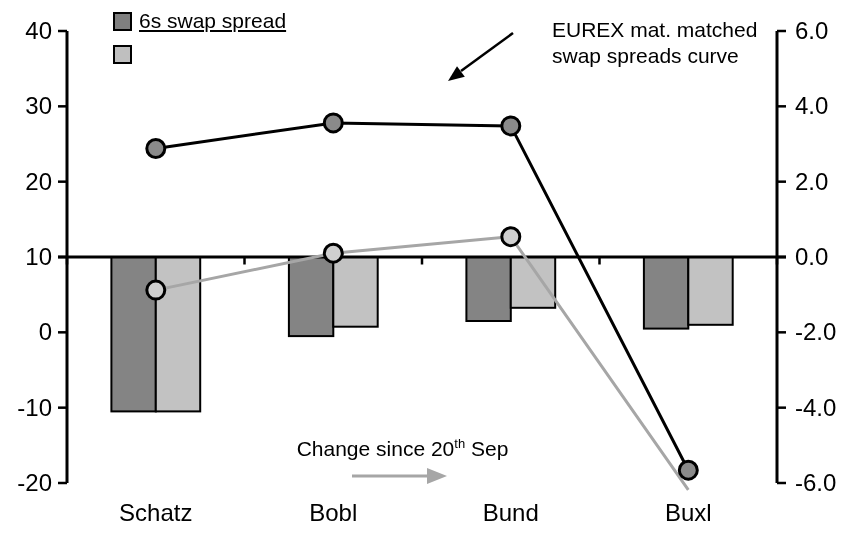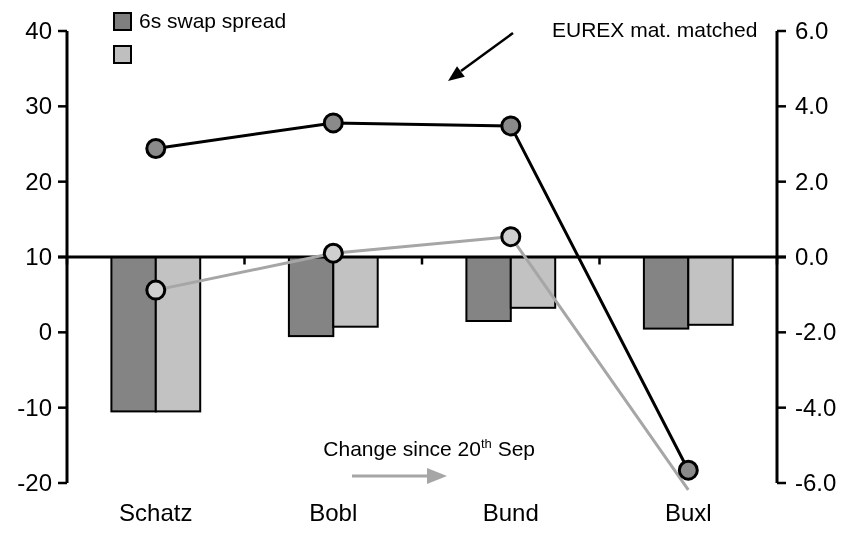--- a/index.html
+++ b/index.html
@@ -14,23 +14,23 @@
   #chart-svg { position: absolute; left: 0; top: 0; }
   .overlay { position: absolute; color: #000; }
   #legend { left: 113px; top: 10px; display: flex; flex-direction: column; gap: 11px; }
   .legend-row { display: flex; align-items: center; height: 22px; }
   .legend-swatch {
     width: 15px; height: 15px;
     border: 2.5px solid #000;
     margin-right: 7px;
     flex: 0 0 auto;
   }
-  .legend-label { font-size: 21px; line-height: 22px; white-space: nowrap; }
+  .legend-label { font-size: 21px; line-height: 22px; white-space: nowrap; text-decoration: underline; }
   #curve-annotation { left: 552px; top: 17px; font-size: 21px; line-height: 26px; white-space: nowrap; }
-  #change-annotation { left: 270px; top: 437px; width: 265px; text-align: right; font-size: 21px; white-space: nowrap; }
+  #change-annotation { left: 270px; top: 437px; width: 265px; text-align: center; font-size: 21px; white-space: nowrap; }
   #change-annotation sup { font-size: 13px; vertical-align: super; line-height: 0; }
   text { font-family: "Liberation Sans", sans-serif; fill: #000; }
 </style>
 </head>
 <body>
 
 <div id="figure">
 
   <svg id="chart-svg" width="852" height="539">
       <rect x="111.4" y="257.0" width="44.4" height="154.4" fill="#848484" stroke="#000000" stroke-width="2"></rect>
@@ -101,17 +101,18 @@
       <span class="legend-swatch" style="background: rgb(127, 127, 127);"></span>
       <span class="legend-label">6s swap spread</span>
     </div>
     <div class="legend-row">
       <span class="legend-swatch" style="background: rgb(191, 191, 191);"></span>
     </div>
   </div>
 
   <div id="curve-annotation" class="overlay">
     <div>EUREX mat. matched</div>
+    <div>swap spreads curve</div>
   </div>
 
   <div id="change-annotation" class="overlay"><span>Change since 20</span><sup>th</sup><span> Sep</span></div>
 
 </div>
 
 </body></html>

